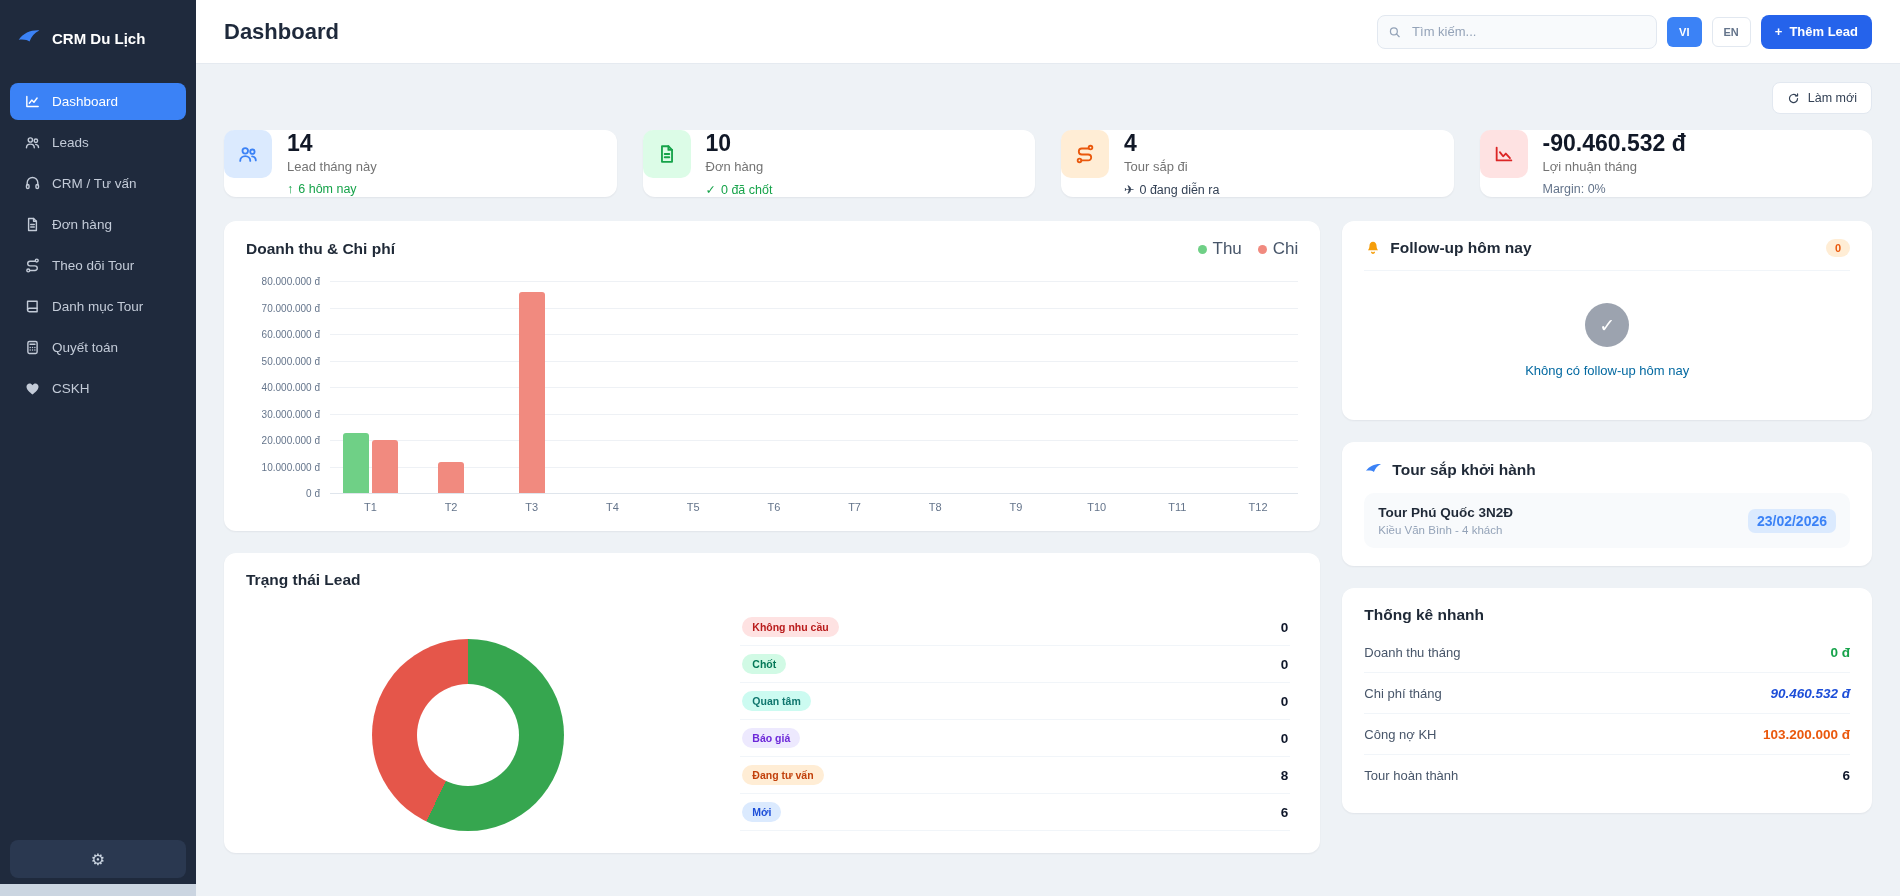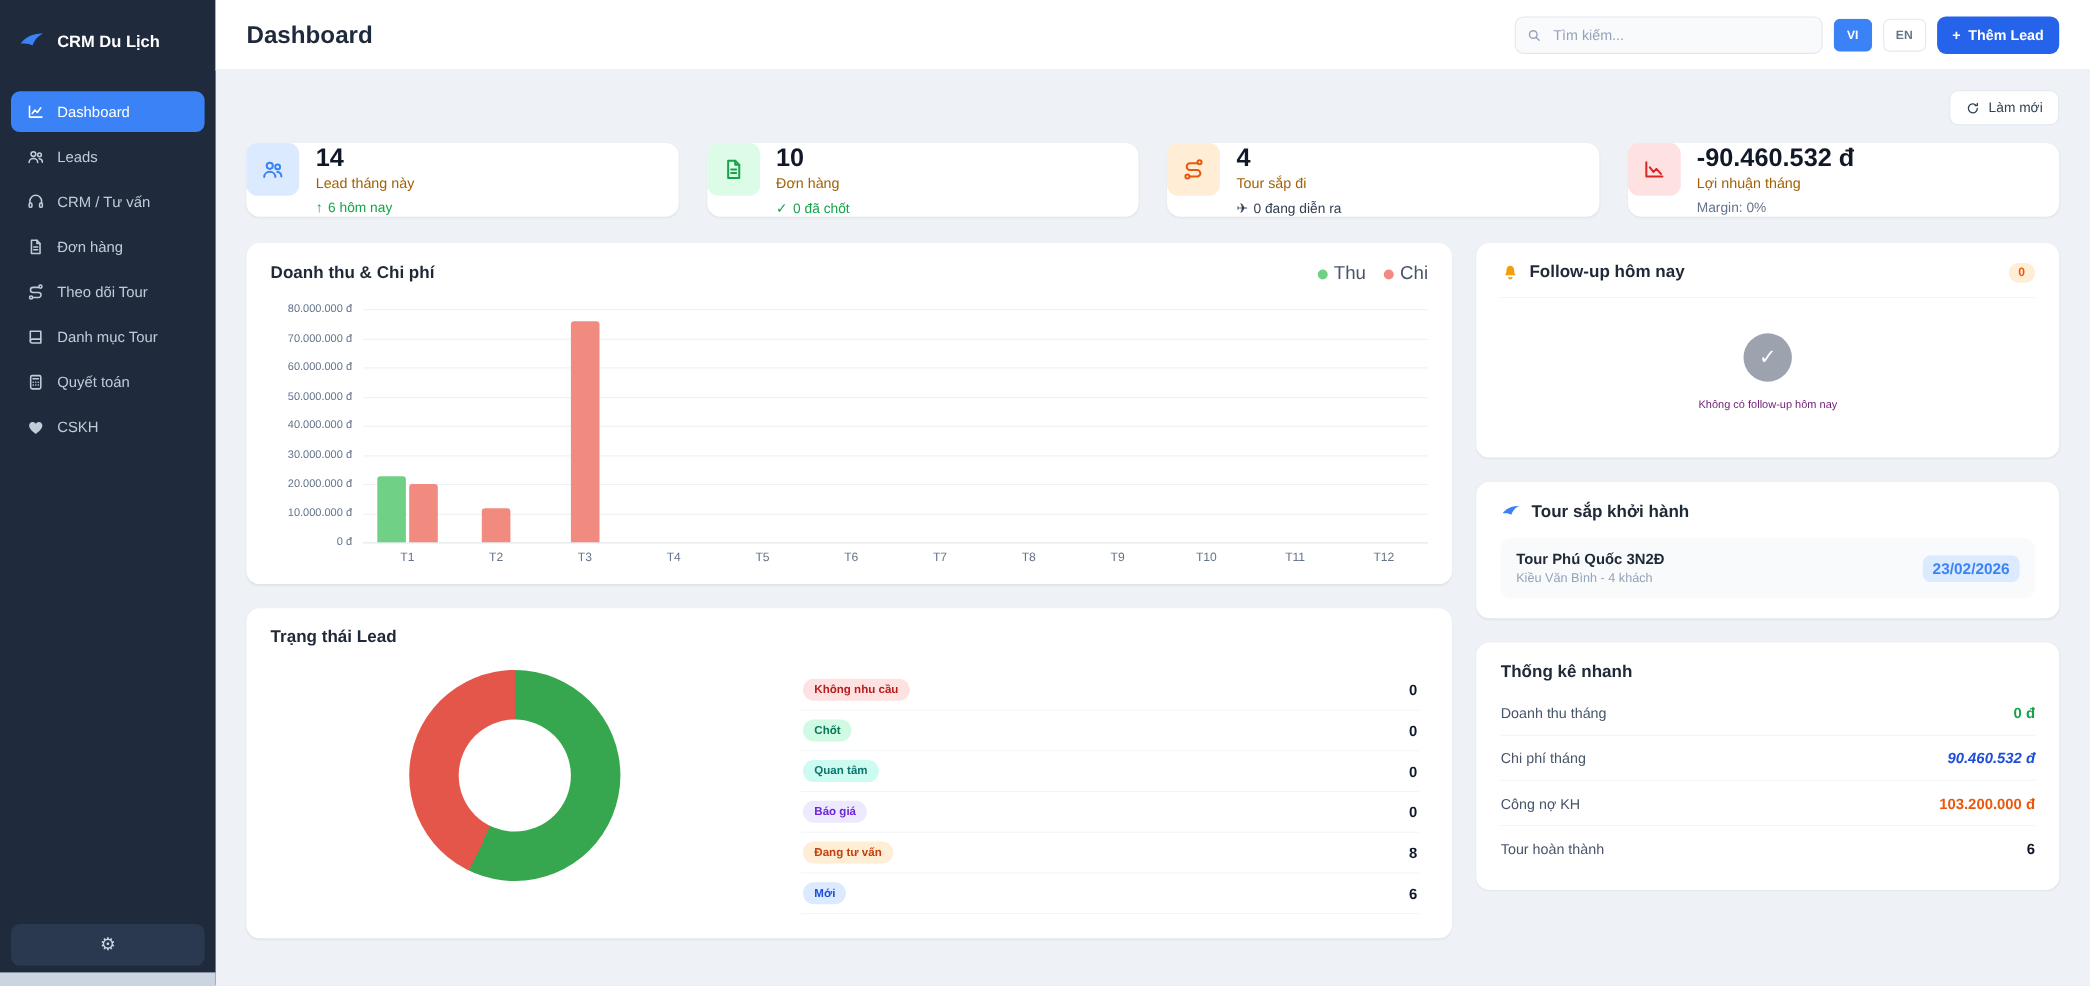--- a/index.html
+++ b/index.html
@@ -39,21 +39,21 @@
   .card { background: #fff; border-radius: 12px; box-shadow: 0 1px 2px rgba(16,24,40,.06); }
 
   .stats-row { display: grid; grid-template-columns: repeat(4, 1fr); gap: 26px; margin-bottom: 24px; }
   .stat-card { display: flex; gap: 15px; align-items: flex-start; }
   .stat-ico { width: 48px; height: 48px; border-radius: 10px; display: flex; align-items: center; justify-content: center; flex-shrink: 0; }
   .ico-blue   { background: #dbeafe; color: #3b82f6; }
   .ico-green  { background: #dcfce7; color: #16a34a; }
   .ico-orange { background: #ffedd5; color: #ea580c; }
   .ico-red    { background: #fee2e2; color: #dc2626; }
   .stat-value { font-size: 23px; font-weight: bold; color: #111827; line-height: 1.15; }
-  .stat-label { font-size: 13px; color: #a16207; margin-top: 3px; }
+  .stat-label { font-size: 13px; color: #737373; margin-top: 3px; }
   .stat-sub { font-size: 12.5px; margin-top: 8px; display: flex; align-items: center; gap: 5px; }
   .sub-green { color: #16a34a; } .sub-dark { color: #334155; } .sub-gray { color: #64748b; }
 
   .grid { display: grid; grid-template-columns: 2.07fr 1fr; gap: 22px; align-items: start; }
   .col-left > .card + .card { margin-top: 22px; }
   .col-right { display: flex; flex-direction: column; gap: 22px; }
   .card-pad { padding: 18px 22px; }
   .card-title { font-size: 15.5px; font-weight: bold; color: #1f2937; }
 
   
@@ -67,35 +67,35 @@
   .plot { position: relative; flex: 1; height: 212px; }
   .gridline { position: absolute; left: 0; right: 0; height: 1px; background: #eef1f5; }
   .gridline.base { background: #dfe5ec; }
   .bars-row { position: absolute; inset: 0; display: flex; }
   .bar-group { flex: 1; display: flex; align-items: flex-end; justify-content: center; gap: 3px; }
   .bar { width: 26px; border-radius: 3px 3px 0 0; }
   .x-axis { display: flex; margin-left: 84px; margin-top: 8px; }
   .x-tick { flex: 1; text-align: center; font-size: 11px; color: #64748b; }
 
   
-  .status-body { display: flex; align-items: flex-start; gap: 40px; margin-top: 8px; padding: 12px 2px 4px; }
+  .status-body { display: flex; align-items: flex-end; gap: 52px; margin-top: 8px; padding: 12px 2px 4px; }
   .donut-wrap { flex: 0 0 42%; display: flex; justify-content: center; }
   .donut { width: 192px; height: 192px; border-radius: 50%; position: relative; }
   .donut-hole { position: absolute; inset: 45px; background: #fff; border-radius: 50%; }
   .status-list { flex: 1; padding-right: 6px; }
   .status-row { display: flex; align-items: center; justify-content: space-between; padding: 8px 2px; border-bottom: 1px solid #f1f5f9; }
   .status-badge { font-size: 10.5px; font-weight: bold; padding: 4px 10px; border-radius: 999px; }
   .status-value { font-size: 13.5px; font-weight: bold; color: #0f172a; }
 
   
   .fu-head { display: flex; align-items: center; gap: 8px; padding-bottom: 13px; border-bottom: 1px solid #f1f5f9; }
   .fu-badge { margin-left: auto; background: #ffedd5; color: #ea580c; font-size: 11px; font-weight: bold; padding: 3px 9px; border-radius: 999px; }
   .fu-body { display: flex; flex-direction: column; align-items: center; padding: 32px 0 24px; }
   .fu-circle { width: 44px; height: 44px; border-radius: 50%; background: #9ca3af; color: #fff; display: flex; align-items: center; justify-content: center; font-size: 19px; }
-  .fu-empty { margin-top: 16px; font-size: 10px; color: #701a75; }
+  .fu-empty { margin-top: 16px; font-size: 13px; color: #0369a1; }
 
   .tour-head { display: flex; align-items: center; gap: 9px; margin-bottom: 14px; }
   .tour-item { background: #f8fafc; border-radius: 10px; padding: 12px 14px; display: flex; align-items: center; justify-content: space-between; cursor: pointer; }
   .tour-name { font-size: 13.5px; font-weight: bold; color: #1f2937; }
   .tour-sub { font-size: 11.5px; color: #94a3b8; margin-top: 4px; }
   .tour-date { background: #dbeafe; color: #3b82f6; font-size: 14px; font-weight: bold; padding: 4px 9px; border-radius: 7px; }
 
   .qs-title { margin-bottom: 8px; }
   .qs-row { display: flex; justify-content: space-between; align-items: center; padding: 12.5px 0; border-bottom: 1px solid #f1f5f9; }
   .qs-row:last-child { border-bottom: none; }

